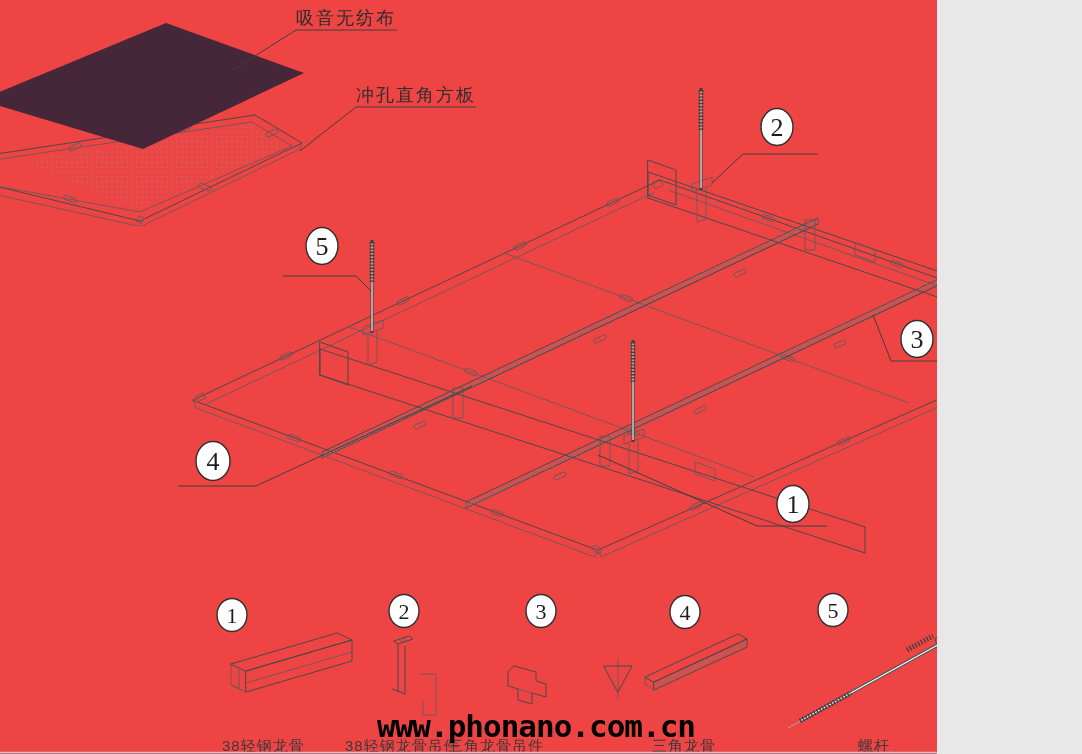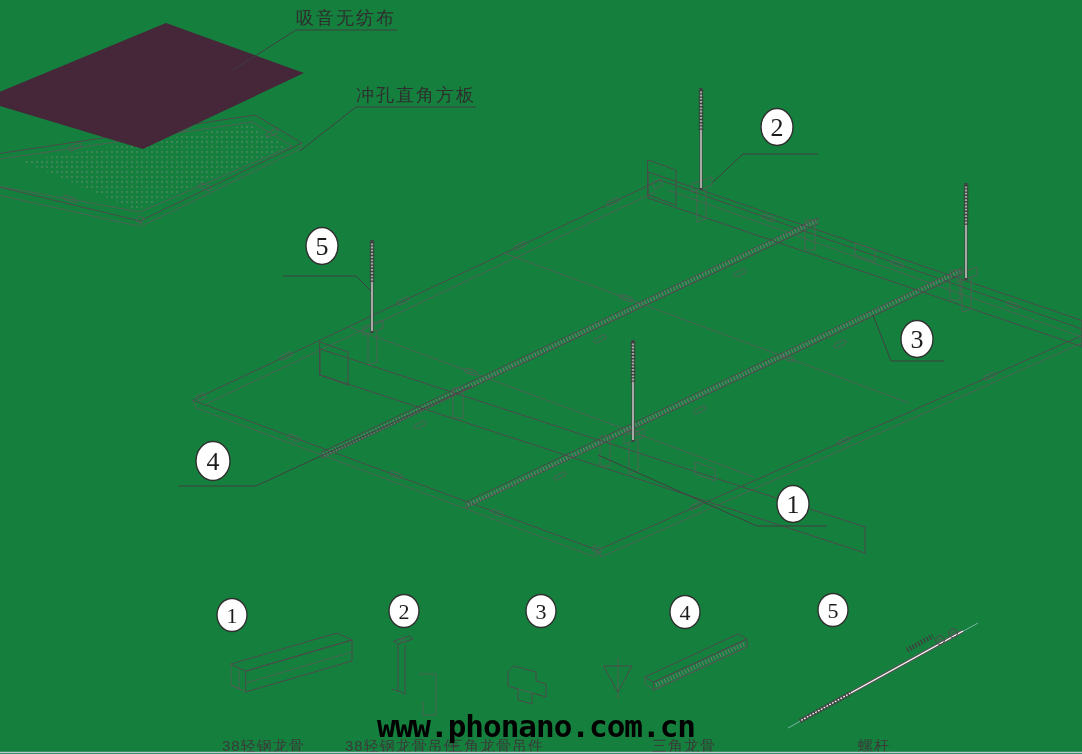--- a/index.html
+++ b/index.html
@@ -1,16 +1,16 @@
 <!DOCTYPE html>
 <html><head>
 <meta charset="utf-8">
 <style>
   html,body{margin:0;padding:0;background:#e8e8e8;}
-  .stage{position:relative;width:1082px;height:754px;background:#15803d;overflow:hidden;
+  .stage{position:relative;width:937px;height:754px;background:#ef4444;overflow:hidden;
          font-family:"Liberation Sans",sans-serif;}
   svg{display:block}
   .cad{stroke:#4a4a4a;stroke-width:1;fill:none;stroke-linecap:round;stroke-linejoin:round;}
   .cad-thin{stroke:#5a5a5a;stroke-width:.8;fill:none;}
   .leader{stroke:#3f3f3f;stroke-width:1;fill:none;}
   .callout-circle{stroke:#2f2f2f;stroke-width:1.4;fill:#ffffff;}
   .callout-num{font-family:"Liberation Serif",serif;font-size:26px;fill:#1d1d1d;text-anchor:middle;}
   .legend-num{font-family:"Liberation Serif",serif;font-size:22px;fill:#1d1d1d;text-anchor:middle;}
   .cjk-label{font-size:18px;fill:#2e2e2e;letter-spacing:2px;}
   .legend-label{font-size:15px;fill:#3a3a3a;letter-spacing:1px;}

